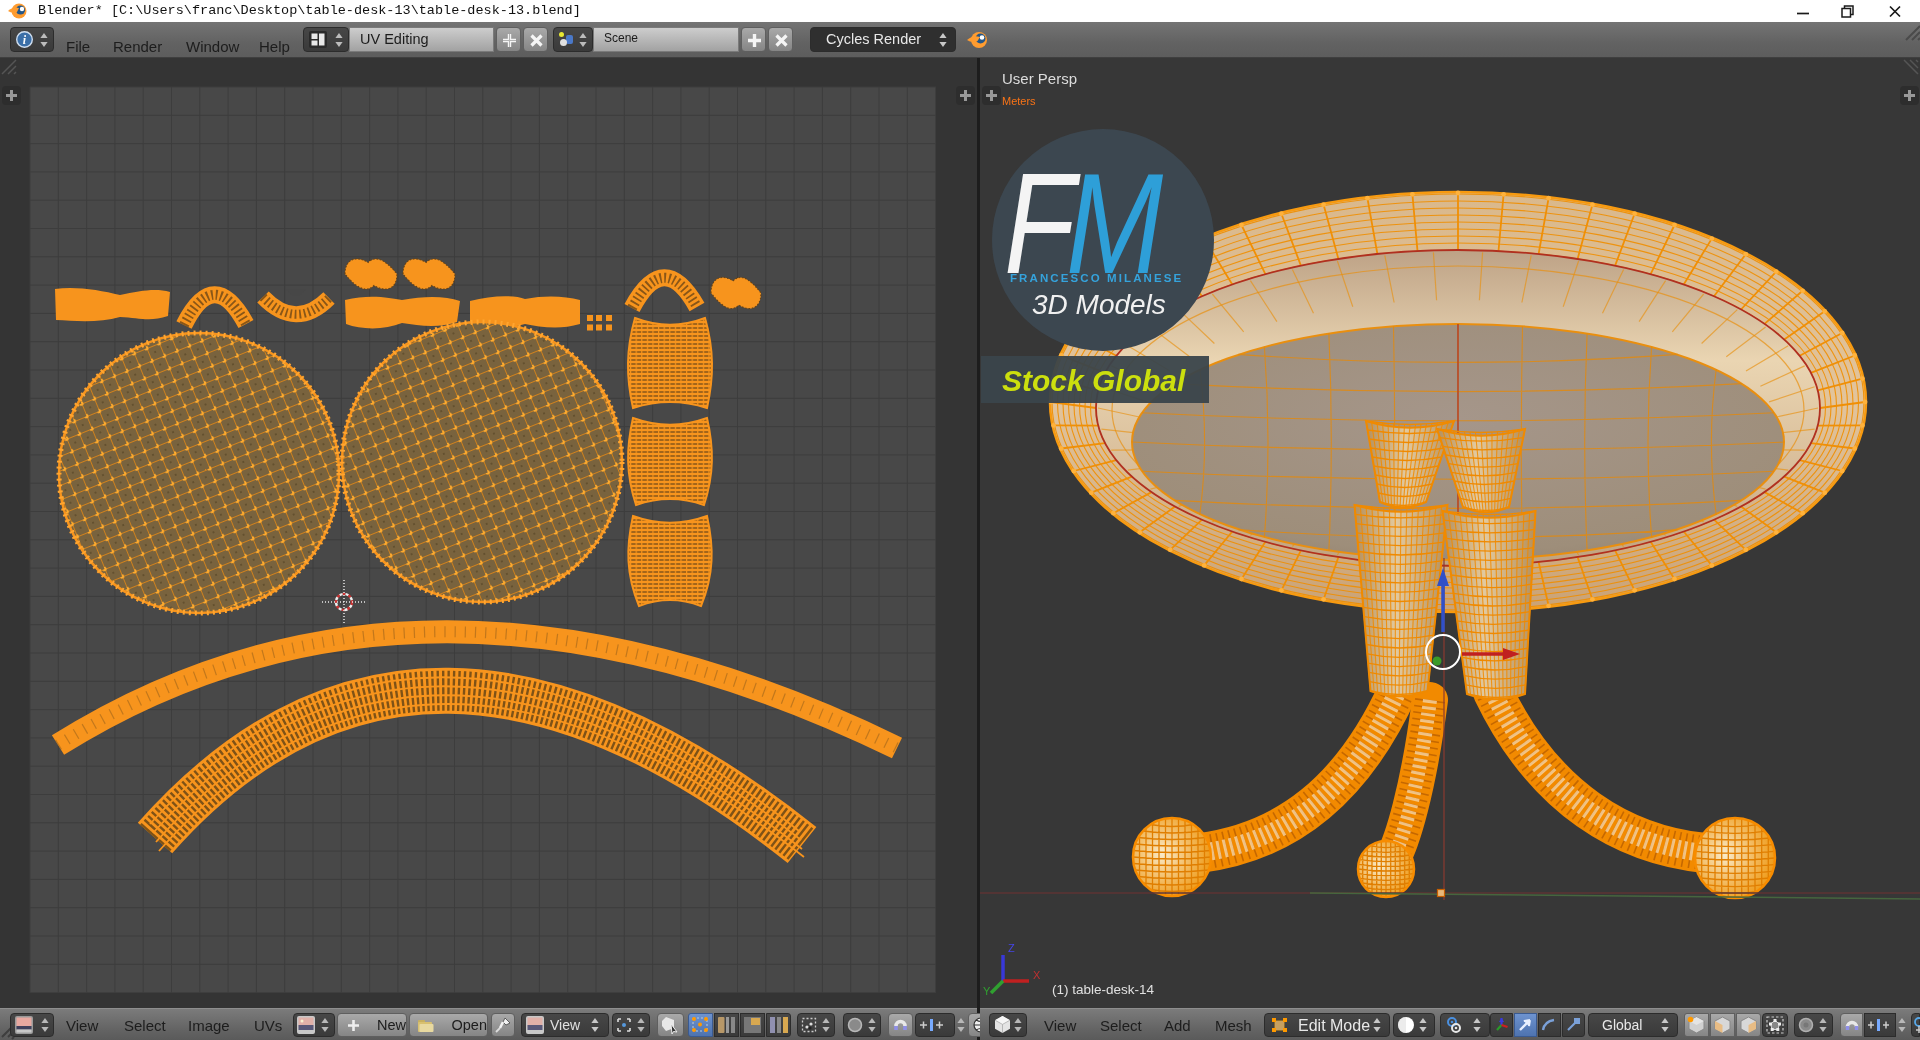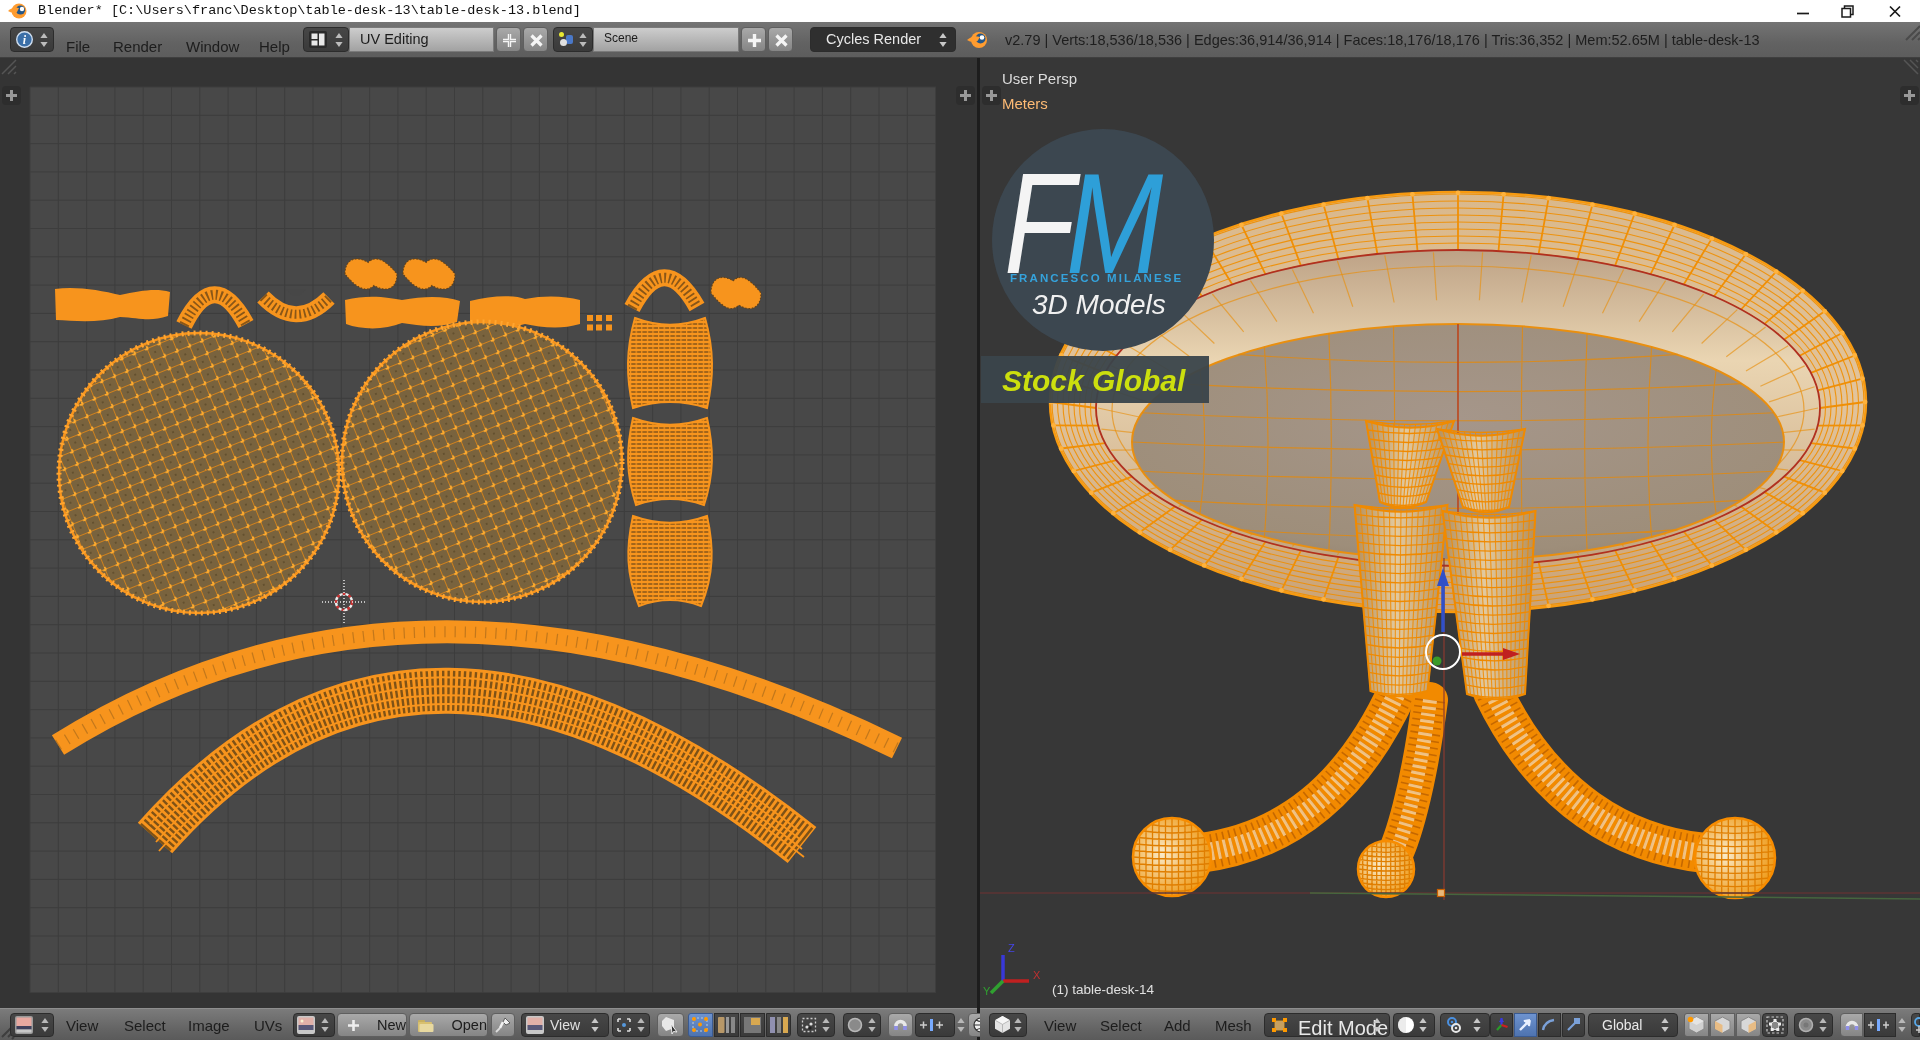--- a/index.html
+++ b/index.html
@@ -98,21 +98,20 @@
   <svg style="position:absolute;left:938px;top:10px" width="10" height="16" viewBox="0 0 10 16">
       <path d="M5 1 L8.6 6 H1.4 Z" fill="#c8c8c8"></path>
       <path d="M5 15 L8.6 10 H1.4 Z" fill="#c8c8c8"></path>
     </svg>
   <svg class="abs" style="left:966px;top:8px" width="24" height="20" viewBox="0 0 24 20">
     <circle cx="13" cy="10" r="8" fill="#ff9c30"></circle>
     <circle cx="14.5" cy="8.5" r="5" fill="#265787"></circle>
     <circle cx="16" cy="7.5" r="2.3" fill="#ffffff"></circle>
     <path d="M1 10 Q7 4.5 14 7 L11.5 11 Q6 13.5 1 10 Z" fill="#ff9c30"></path>
   </svg>
-  <span class="abs" style="left:1005px;top:10px;font-size:14.5px;color:#1e1e1e">v2.79 | Verts:18,536/18,536 | Edges:36,914/36,914 | Faces:18,176/18,176 | Tris:36,352 | Mem:52.65M | table-desk-13</span>
   <svg class="abs" style="left:1898px;top:2px" width="22" height="20">
       <path d="M22 2 L8 16 M22 8 L14 16 M22 14 L20 16" stroke="#4a4a4a" stroke-width="2" fill="none"></path>
     </svg>
 </div>
 
 <div class="abs" id="uvview"><svg width="977" height="950" viewBox="0 0 977 950">
       <rect x="30" y="29" width="906" height="906" fill="#484848"></rect>
       <path d="M30.0 29V935M58.3 29V935M86.6 29V935M114.9 29V935M143.2 29V935M171.5 29V935M199.8 29V935M228.1 29V935M256.4 29V935M284.7 29V935M313.0 29V935M341.3 29V935M369.6 29V935M397.9 29V935M426.2 29V935M454.5 29V935M482.8 29V935M511.1 29V935M539.4 29V935M567.7 29V935M596.0 29V935M624.3 29V935M652.6 29V935M680.9 29V935M709.2 29V935M737.5 29V935M765.8 29V935M794.1 29V935M822.4 29V935M850.7 29V935M879.0 29V935M907.3 29V935M935.6 29V935M30 29.0H936M30 57.3H936M30 85.6H936M30 113.9H936M30 142.2H936M30 170.5H936M30 198.8H936M30 227.1H936M30 255.4H936M30 283.7H936M30 312.0H936M30 340.3H936M30 368.6H936M30 396.9H936M30 425.2H936M30 453.5H936M30 481.8H936M30 510.1H936M30 538.4H936M30 566.7H936M30 595.0H936M30 623.3H936M30 651.6H936M30 679.9H936M30 708.2H936M30 736.5H936M30 764.8H936M30 793.1H936M30 821.4H936M30 849.7H936M30 878.0H936M30 906.3H936M30 934.6H936" stroke="#3d3d3d" stroke-width="1" fill="none"></path>
 <defs>
  <pattern id="cgrid" width="13.5" height="13.5" patternUnits="userSpaceOnUse" patternTransform="rotate(-22)">
@@ -337,21 +336,21 @@
       <path d="M23 923 H49" stroke="#c02020" stroke-width="3.5"></path>
       <path d="M23 923 L11 935" stroke="#30a030" stroke-width="3.5"></path>
       <text x="28" y="894" font-size="11" fill="#4545e8">Z</text>
       <text x="53" y="921" font-size="11" fill="#c03030">X</text>
       <text x="3" y="937" font-size="11" fill="#30a030">Y</text>
     </svg>
   <svg class="abs" style="left:922px;top:0" width="18" height="18">
       <path d="M2 2 L16 16 M8 2 L16 10 M14 2 L16 4" stroke="#555" stroke-width="1.5" fill="none"></path>
     </svg>
   <span class="abs" style="left:22px;top:12px;font-size:15px;color:#dcdcdc">User Persp</span>
-  <span class="abs" style="left:22px;top:37px;font-size:15px;color:#fdba74">Meters</span>
+  <span class="abs" style="left:22px;top:37px;font-size:11px;color:#f97316">Meters</span>
   <div class="plus" style="left:2px;top:28px"></div>
   <div class="plus" style="left:920px;top:28px"></div>
   <div class="abs" style="left:12px;top:71px;width:222px;height:222px;border-radius:50%;background:#3c4750"></div>
   <div class="abs" style="left:24px;top:95px;width:260px;font-size:142px;font-style:italic;color:#f4f4f4;line-height:142px;transform:scaleX(0.82);transform-origin:0 0;letter-spacing:-5px">F<span style="color:#2e9fd8;margin-left:-6px">M</span></div>
   <span class="abs" style="left:30px;top:214px;font-size:11.5px;font-weight:bold;letter-spacing:2.1px;color:#35a3dc">FRANCESCO MILANESE</span>
   <span class="abs" style="left:52px;top:231px;font-size:28px;font-style:italic;color:#f0f0f0">3D Models</span>
   <div class="abs" style="left:1px;top:298px;width:228px;height:47px;background:rgba(58,69,75,0.95)"></div>
   <span class="abs" style="left:22px;top:306px;font-size:30px;font-weight:bold;font-style:italic;color:#ccdf0e">Stock Global</span>
   <span class="abs" style="left:72px;top:924px;font-size:13.5px;color:#e0e0e0">(1) table-desk-14</span>
 </div>
@@ -498,21 +497,21 @@
   <span class="hmenu" style="left:184px">Add</span>
   <span class="hmenu" style="left:235px">Mesh</span>
   <div class="wdark" style="left:284px;top:4px;width:126px;height:24px"></div>
   <svg class="abs" style="left:290px;top:6px" width="20" height="20" viewBox="0 0 20 20">
     <rect x="4.5" y="5.5" width="10" height="10" fill="#c8a060" stroke="#8a6a30" stroke-width="1"></rect>
     <rect x="2" y="3" width="4" height="4" fill="#ff9900"></rect>
       <rect x="13" y="3" width="4" height="4" fill="#ff9900"></rect>
     <rect x="2" y="13" width="4" height="4" fill="#ff9900"></rect>
       <rect x="13" y="13" width="4" height="4" fill="#ff9900"></rect>
   </svg>
-  <span class="abs" style="left:318px;top:8px;font-size:20px;color:#e8e8e8">Edit Mode</span>
+  <span class="abs" style="left:318px;top:8px;font-size:16px;color:#e8e8e8">Edit Mode</span>
   <svg style="position:absolute;left:392px;top:8px" width="10" height="16" viewBox="0 0 10 16">
       <path d="M5 1 L8.6 6 H1.4 Z" fill="#c8c8c8"></path>
       <path d="M5 15 L8.6 10 H1.4 Z" fill="#c8c8c8"></path>
     </svg>
   <div class="wdark" style="left:413px;top:4px;width:42px;height:24px"></div>
   <svg class="abs" style="left:416px;top:6px" width="20" height="20" viewBox="0 0 20 20">
       <circle cx="10" cy="10" r="8" fill="#ffffff"></circle>
       <path d="M10 2 A8 8 0 0 0 10 18 Z" fill="#e0e0e0" opacity="0.6"></path>
     </svg>
   <svg style="position:absolute;left:438px;top:8px" width="10" height="16" viewBox="0 0 10 16">

